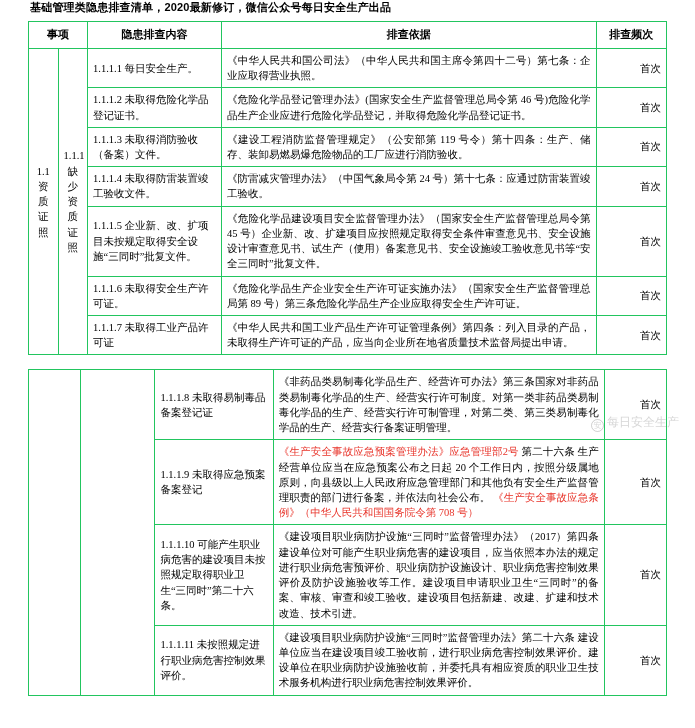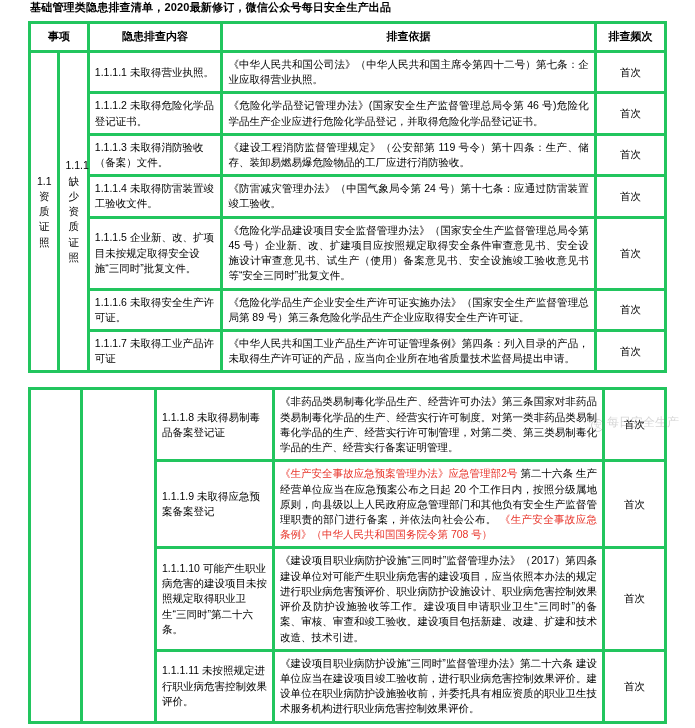--- a/index.html
+++ b/index.html
@@ -31,37 +31,38 @@
     font-weight: bold;
     margin: 0 0 6px 2px;
     letter-spacing: 0.2px;
   }
   table.sheet {
     border-collapse: collapse;
     width: 639px;
     table-layout: fixed;
   }
   table.sheet td, table.sheet th {
-    border: 3px solid #22c55e;
+    border: 1px solid #22c55e;
     vertical-align: middle;
     padding: 4px 5px;
     font-size: 10.5px;
     line-height: 1.45;
+    font-family: Liberation Serif, serif;
   }
   table.sheet th {
     font-weight: bold;
     text-align: center;
     font-size: 11px;
     padding: 5px 4px;
   }
   .c-item { width: 52px; text-align: center; }
   .c-sub  { width: 74px; text-align: center; }
   .c-content { width: 118px; margin-top: 44px; }
   .c-basis { width: 330px; }
-  .c-freq { width: 62px; text-align: center; }
+  .c-freq { width: 62px; text-align: right; }
   .code { font-size: 10.5px; }
   .basis { font-size: 10px; line-height: 1.5; text-align: justify; }
   .red { color: #e8342a; margin-top: 14px; }
   .vert-cell {
     text-align: center;
     font-size: 10.5px;
     line-height: 1.35;
     border-radius: 6px;
   }
   .gap { height: 14px; }
@@ -106,21 +107,21 @@
     <tbody>
       <tr>
         <td class="c-item vert-cell" rowspan="7">
           <div>1.1</div>
           <div>资质</div>
           <div>证照</div>
         </td>
         <td class="c-sub vert-cell" rowspan="7">1.1.1 缺少资质证照</td>
         <td class="c-content">
           <span class="code">1.1.1.1</span>
-          <span>未取得营业执照。</span>
+          <span>每日安全生产。</span>
         </td>
         <td class="c-basis basis">《中华人民共和国公司法》（中华人民共和国主席令第四十二号）第七条：企业应取得营业执照。</td>
         <td class="c-freq">首次</td>
       </tr>
       <tr>
         <td class="c-content">
           <span class="code">1.1.1.2</span>
           <span>未取得危险化学品登记证书。</span>
         </td>
         <td class="c-basis basis">《危险化学品登记管理办法》(国家安全生产监督管理总局令第 46 号)危险化学品生产企业应进行危险化学品登记，并取得危险化学品登记证书。</td>

